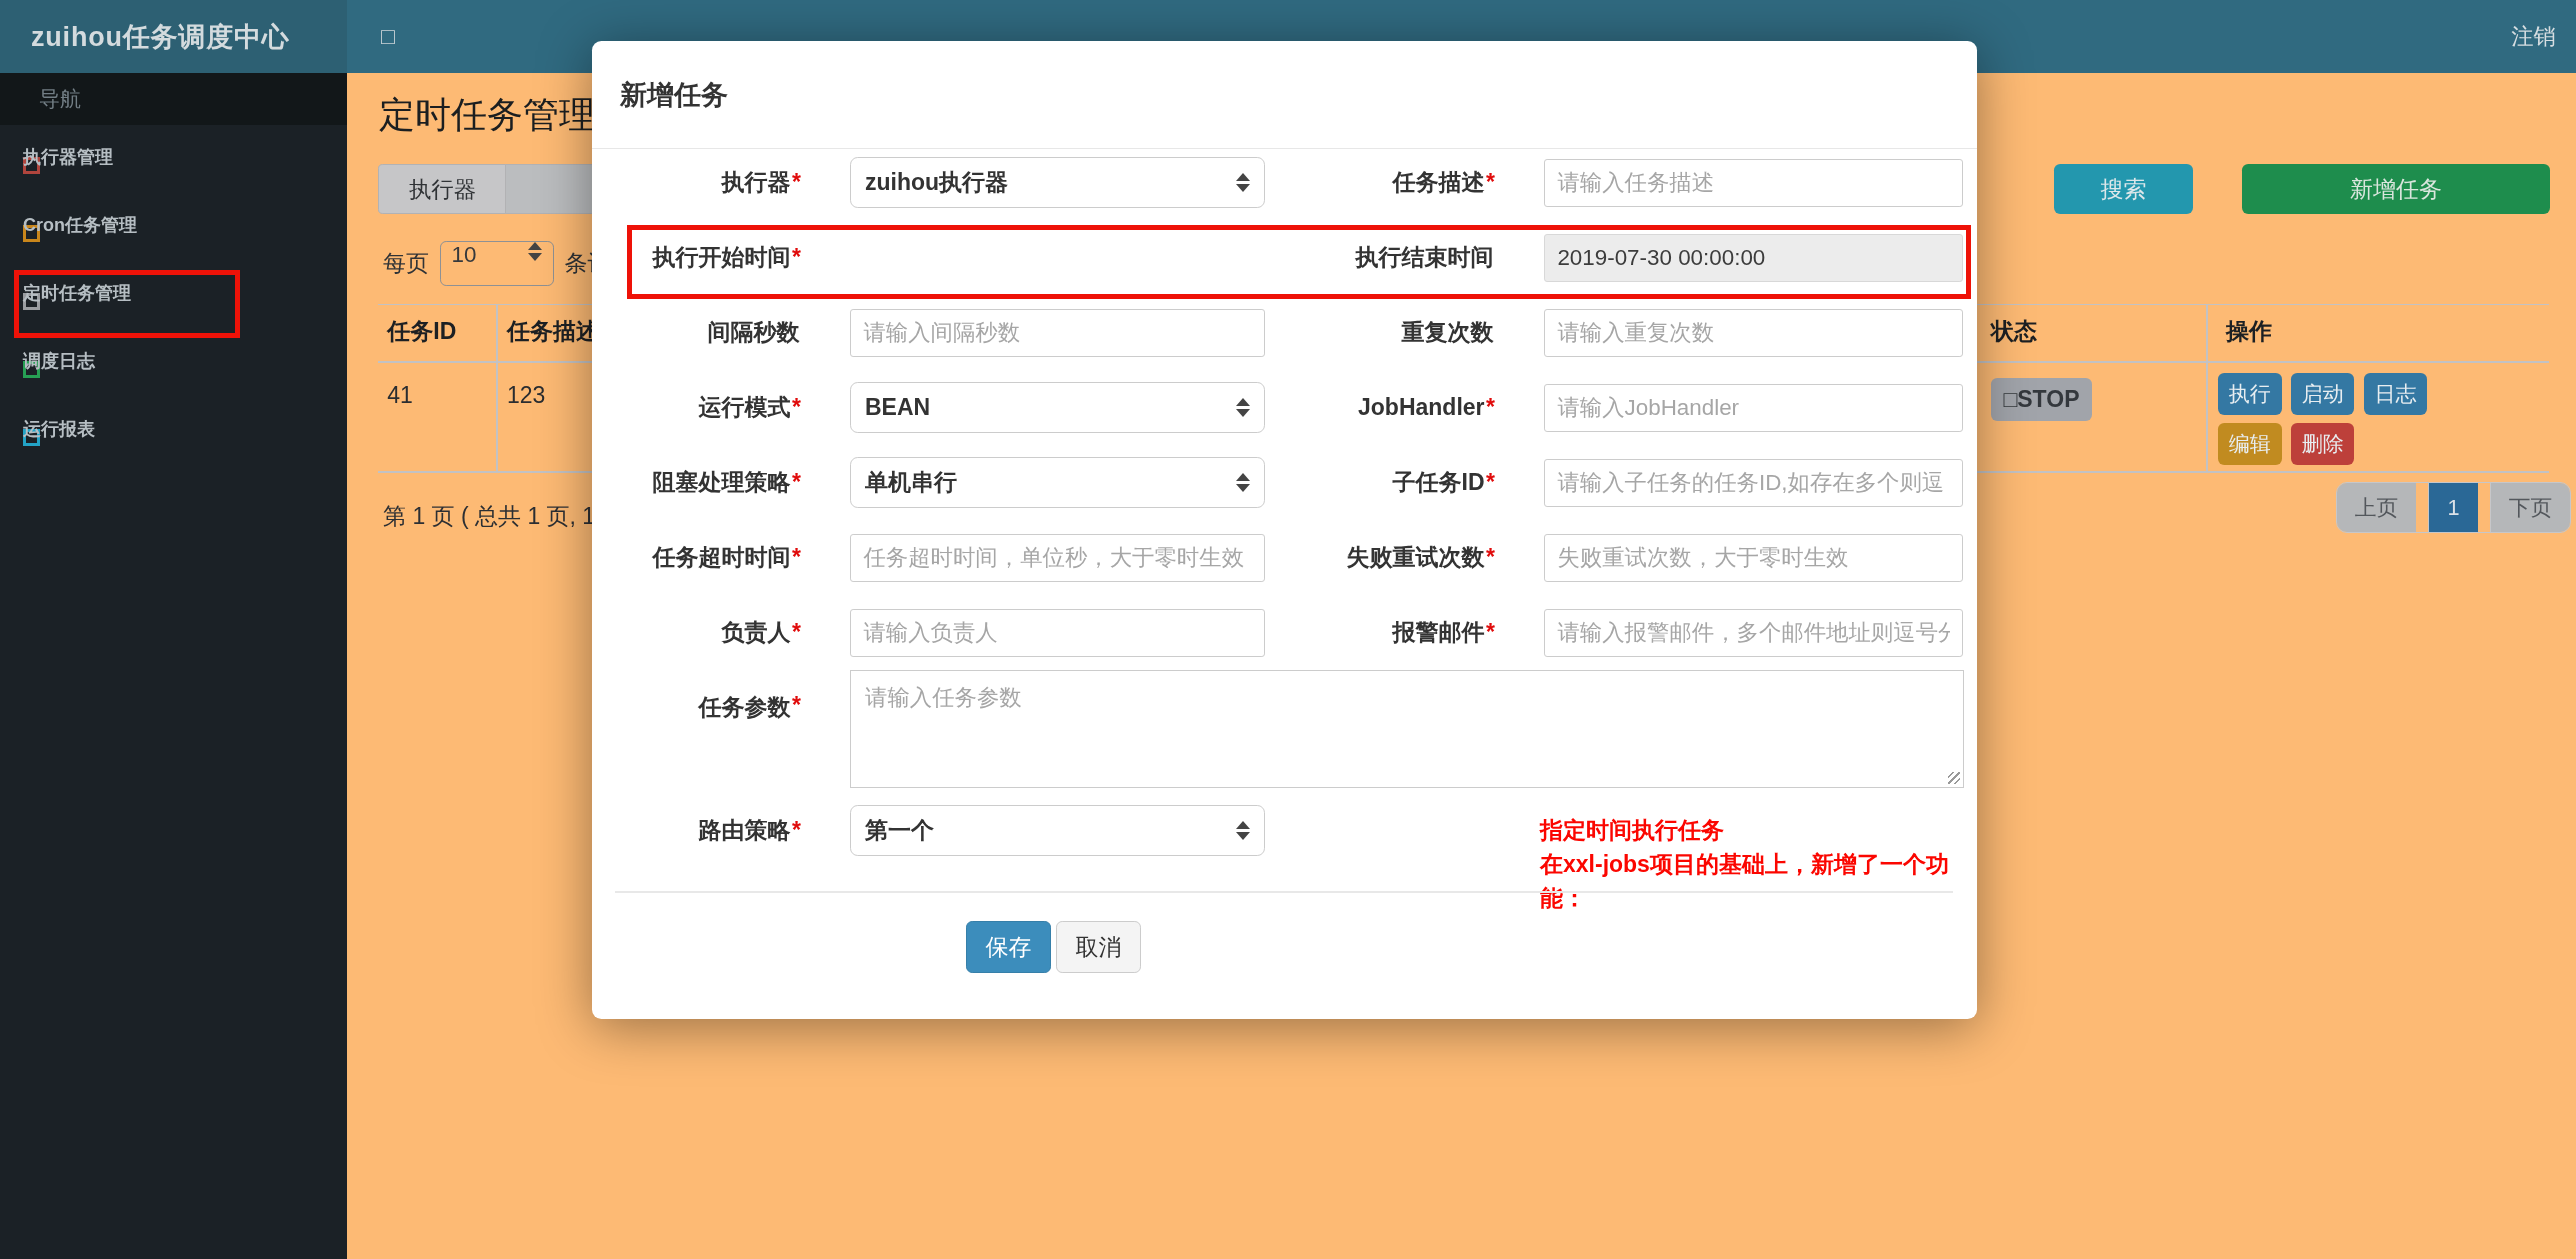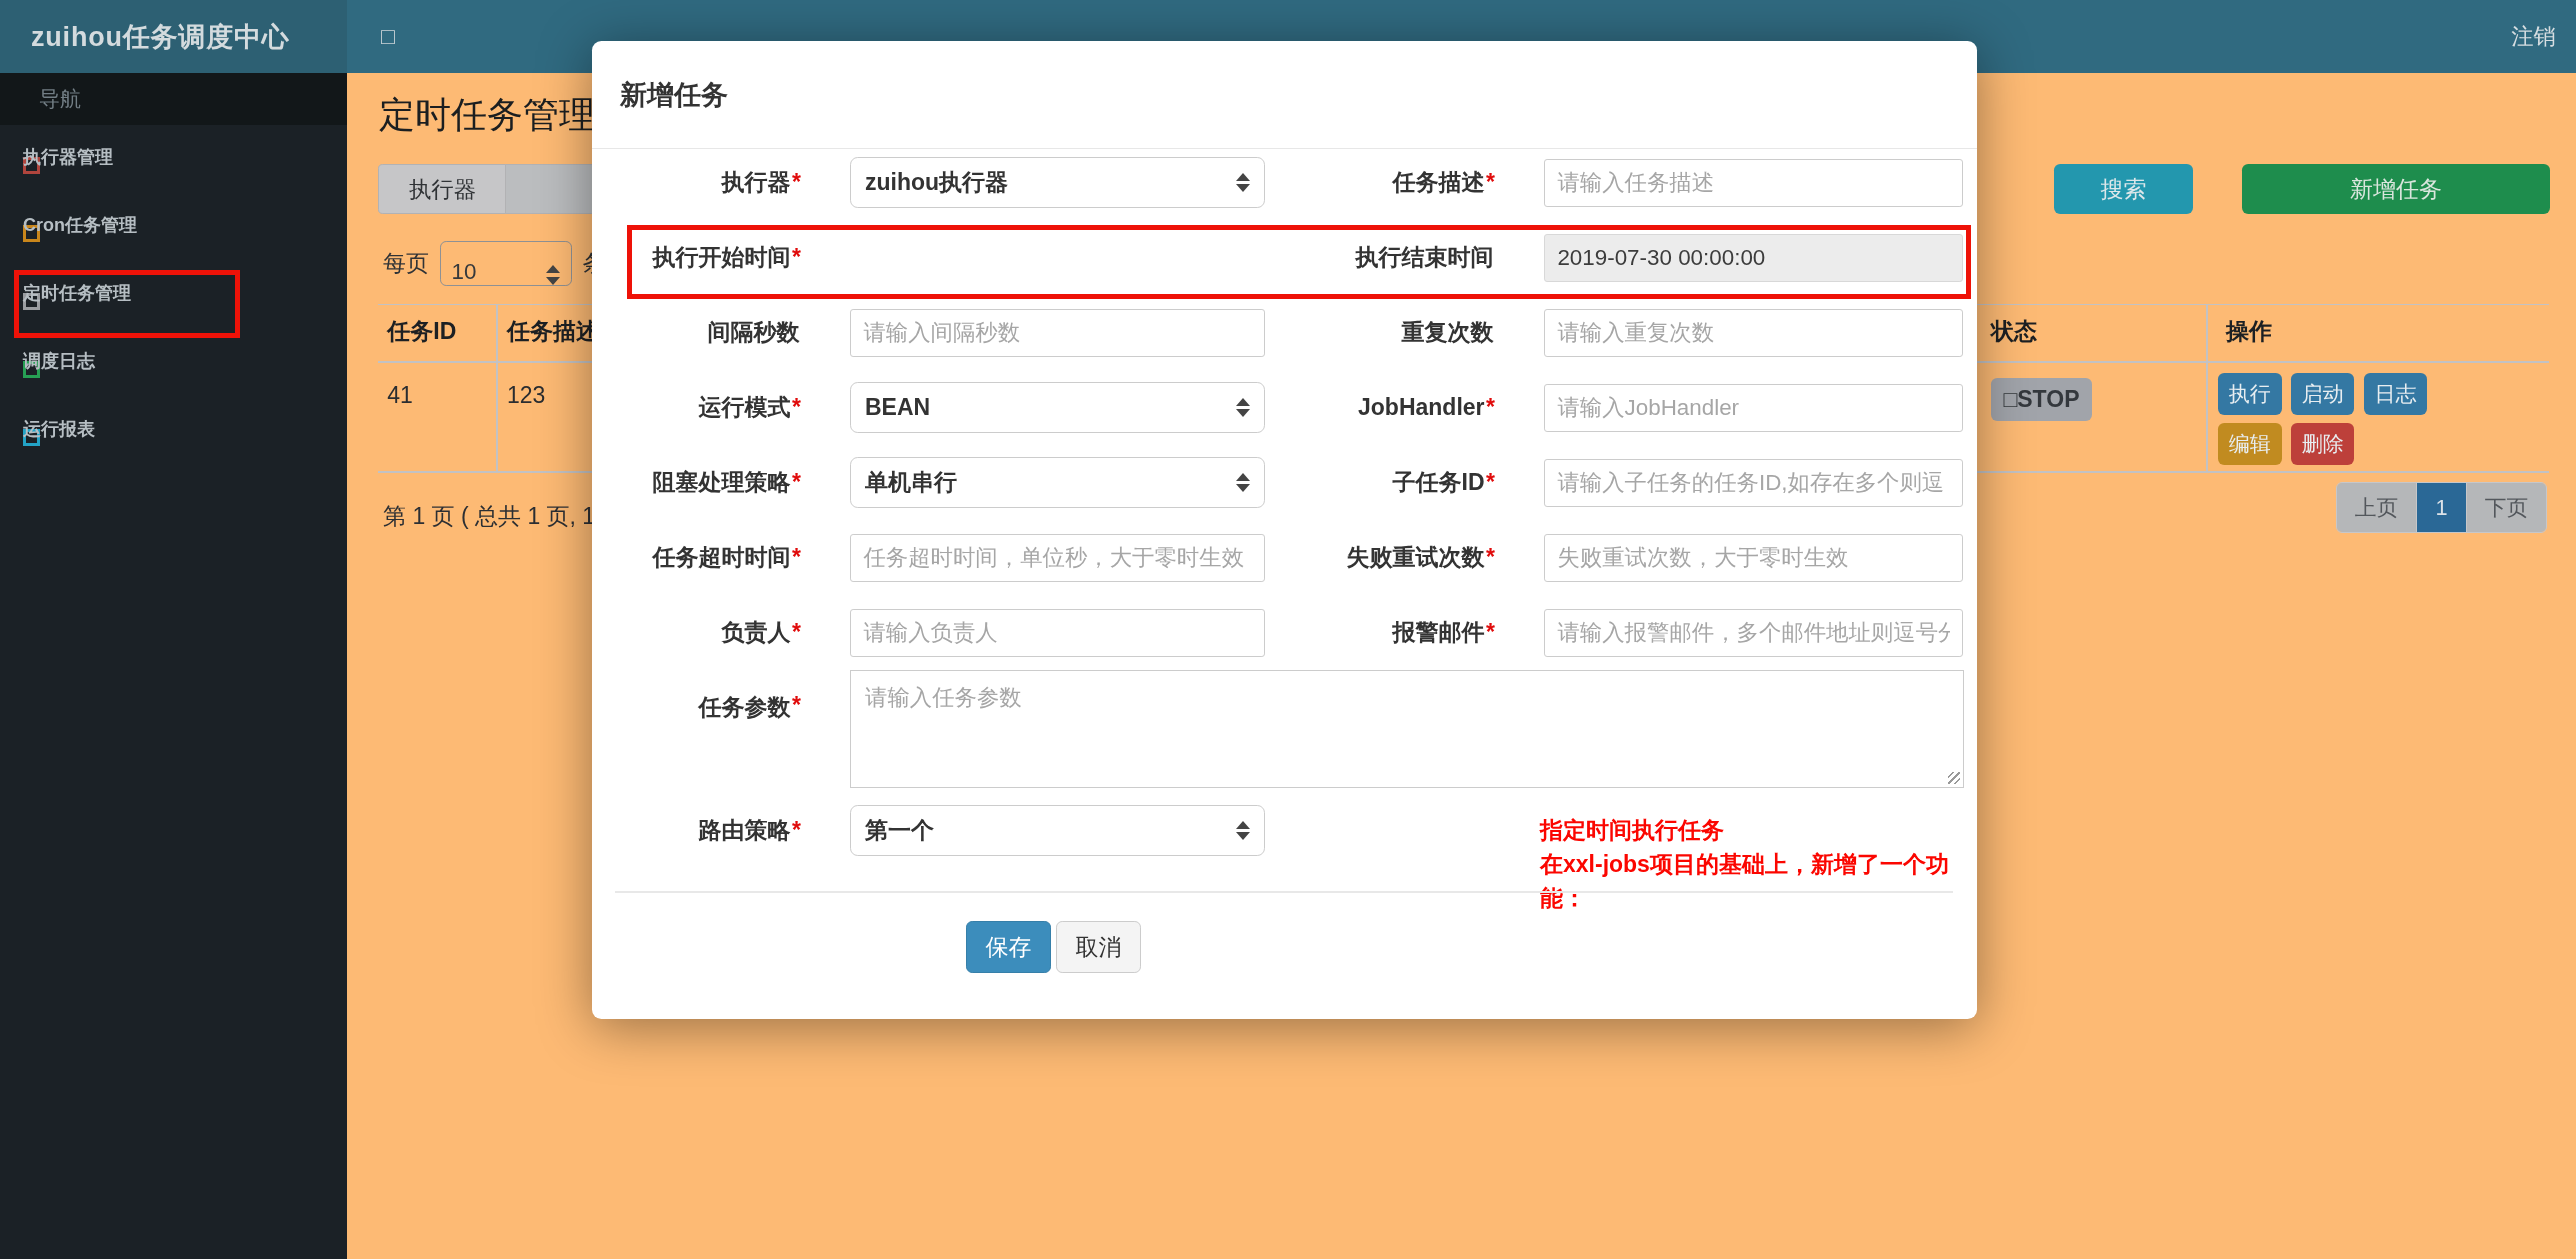--- a/index.html
+++ b/index.html
@@ -27,38 +27,38 @@
   
   .page-title { position:absolute; left:379px; top:91px; font-size:36px; font-weight:500; color:#1b1e20; z-index:1; }
   .addon { position:absolute; left:378px; top:164px; width:129px; height:50px; background:#c6c6c8; border:1.5px solid #b2b2b4;
            border-radius:4.6px 0 0 4.6px; display:flex; align-items:center; justify-content:center; font-size:22.4px; color:#303336; z-index:1; }
   .tb-select { position:absolute; left:505px; top:164px; width:357px; height:50px; background:#bbbdbf; border:1.5px solid #b2b2b4; border-radius:0 4.6px 4.6px 0; z-index:1; }
   .btn { border:none; border-radius:6.2px; cursor:pointer; font-family:inherit; }
   .btn-search { position:absolute; left:2054px; top:164px; width:139px; height:50px; background:#2397ae; color:#dce7ea; font-size:23px; z-index:1; }
   .btn-add { position:absolute; left:2242px; top:164px; width:308px; height:50px; background:#1e8d4d; color:#d9e6dd; font-size:23px; z-index:1; }
 
   .perpage { position:absolute; left:383px; top:240px; height:46px; display:flex; align-items:center; z-index:1; color:#303336; font-size:23px; }
-  .pp-select { width:132px; height:45px; border:1.5px solid #8e9194; border-radius:6.2px; margin:0 10.8px;
-               display:flex; align-items:flex-end; justify-content:space-between; padding:0 10.8px; color:#36393c; font-size:22.4px; cursor:pointer; }
+  .pp-select { width:114px; height:45px; border:1.5px solid #8e9194; border-radius:6.2px; margin:0 10.8px;
+               display:flex; align-items:flex-start; justify-content:space-between; padding:0 10.8px; color:#36393c; font-size:22.4px; cursor:pointer; }
 
   .table { position:absolute; left:378px; top:304px; width:2171px; height:166px; border-top:1.5px solid #c2c2c4; z-index:1; }
   .thead-line { position:absolute; left:0; top:56px; width:2171px; height:1.5px; background:#c2c2c4; }
   .trow-line  { position:absolute; left:0; top:166px; width:2171px; height:1.5px; background:#c2c2c4; }
   .vline { position:absolute; top:0; width:1.5px; height:166px; background:#c2c2c4; }
   .th { position:absolute; top:10.8px; font-size:23px; font-weight:700; color:#1d2023; }
   .td { position:absolute; top:77px; font-size:23px; color:#2a2d30; }
   .badge-stop { position:absolute; left:1613px; top:73px; height:43px; border-radius:6.2px; background:#a1a4aa;
                 color:#34383d; font-size:23px; font-weight:700; display:flex; align-items:center; padding:0 12.4px; }
   .acts { position:absolute; left:1840px; top:68px; display:flex; gap:9.3px; }
   .acts2 { top:118px; }
   .abtn { height:42px; min-width:60px; padding:0 10.8px; border-radius:6.2px; border:none; color:#e8eef1; font-size:21px; cursor:pointer; font-family:inherit; }
   .ab-blue { background:#3478a3; } .ab-amber { background:#c18b20; } .ab-red { background:#bd403a; }
 
   .foot-text { position:absolute; left:383px; top:501px; font-size:23px; color:#2c2f33; white-space:nowrap; z-index:1; }
-  .pager { position:absolute; left:2336px; top:482px; height:51px; display:flex; border:1.5px solid #c7c7c9; border-radius:6px; overflow:hidden; z-index:1; }
+  .pager { position:absolute; left:2336px; top:482px; height:51px; display:flex; border:1.5px solid #c7c7c9; border-radius:11px; overflow:hidden; z-index:1;gap:12px; }
   .pg { height:100%; display:flex; align-items:center; justify-content:center; font-size:21.7px; cursor:pointer;
         background:#b5b7b9; color:#53575c; border-left:1.5px solid #c7c7c9; }
   .pg:first-child { border-left:none; }
   .pg-prev { width:79px; } .pg-cur { width:50px; background:#2a6896; color:#dbe2e8; } .pg-next { width:80px; }
 
   
   .modal { position:absolute; left:592px; top:41px; width:1385px; height:978px; background:#ffffff; border-radius:9.3px;
            box-shadow:0 7.7px 54px rgba(0,0,0,0.4); z-index:10; }
   .modal-header { position:absolute; left:0; top:0; width:100%; height:108px; border-bottom:1.5px solid #e7e7e7;
                   display:flex; align-items:center; padding-left:28px; }

